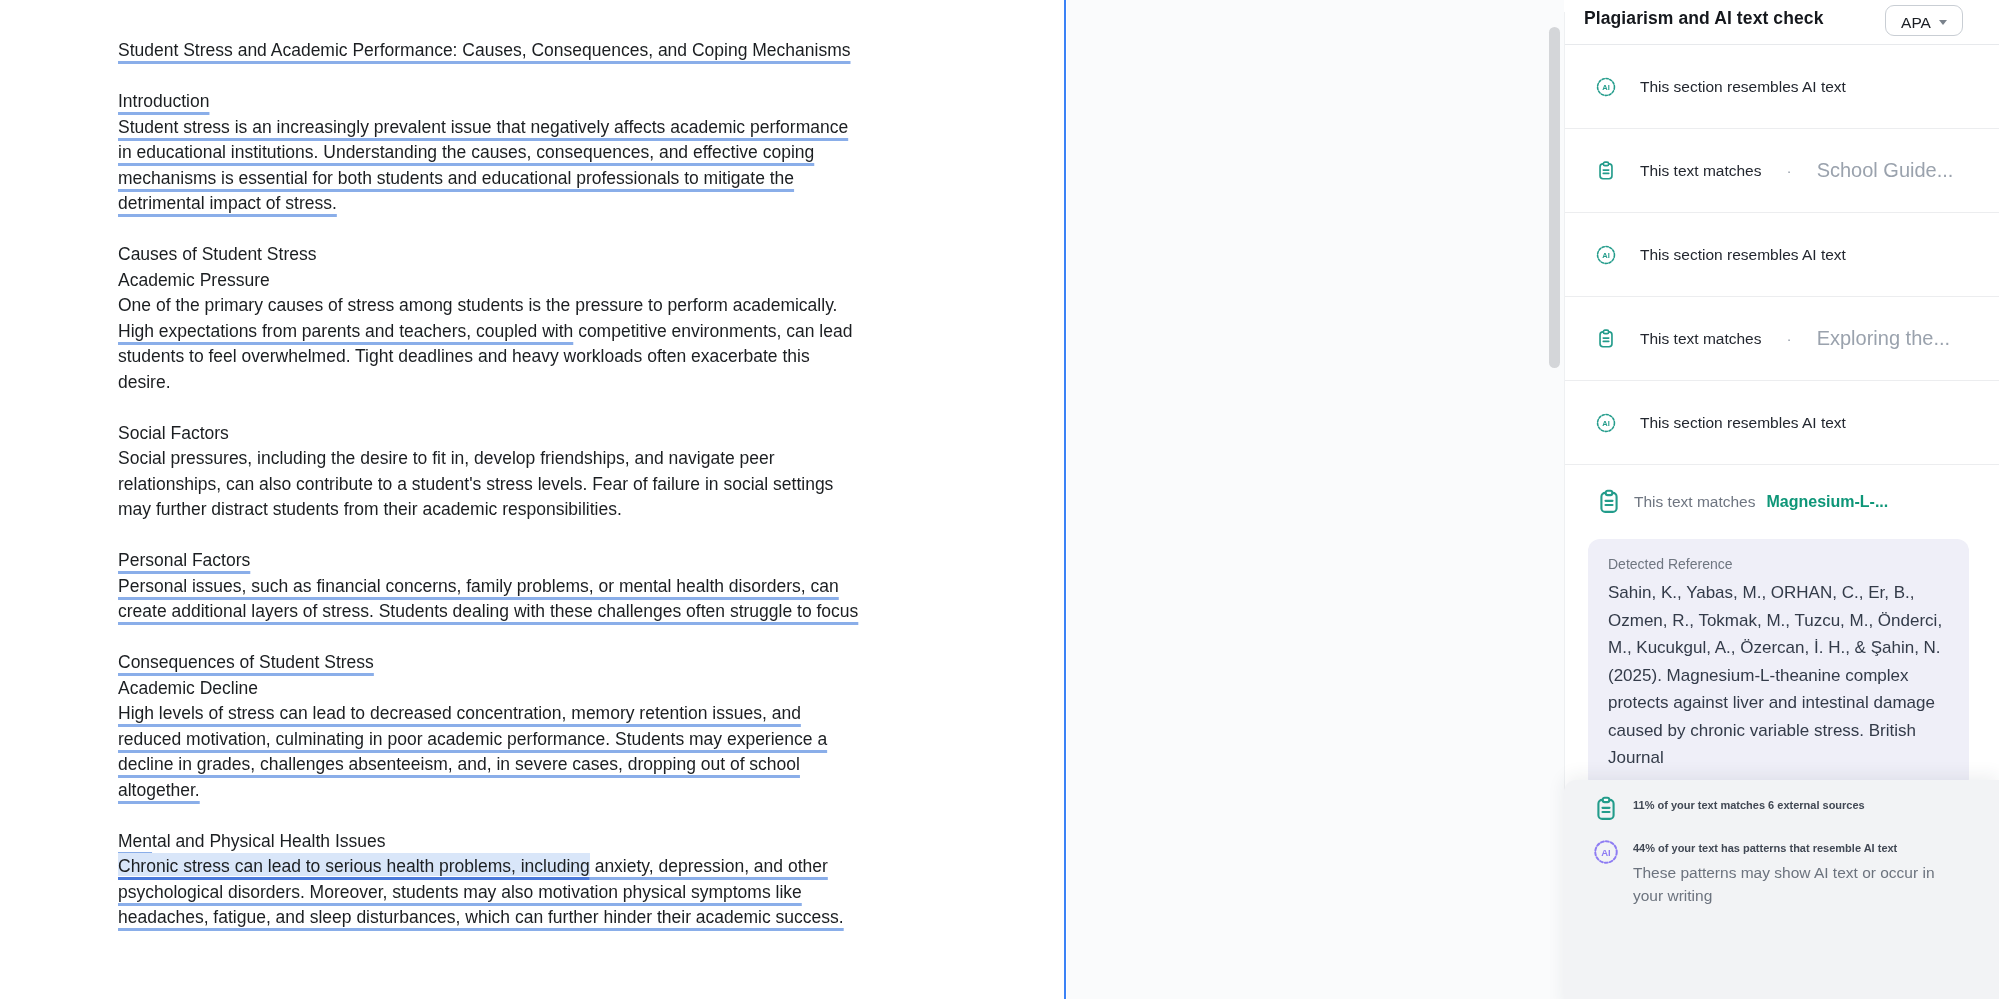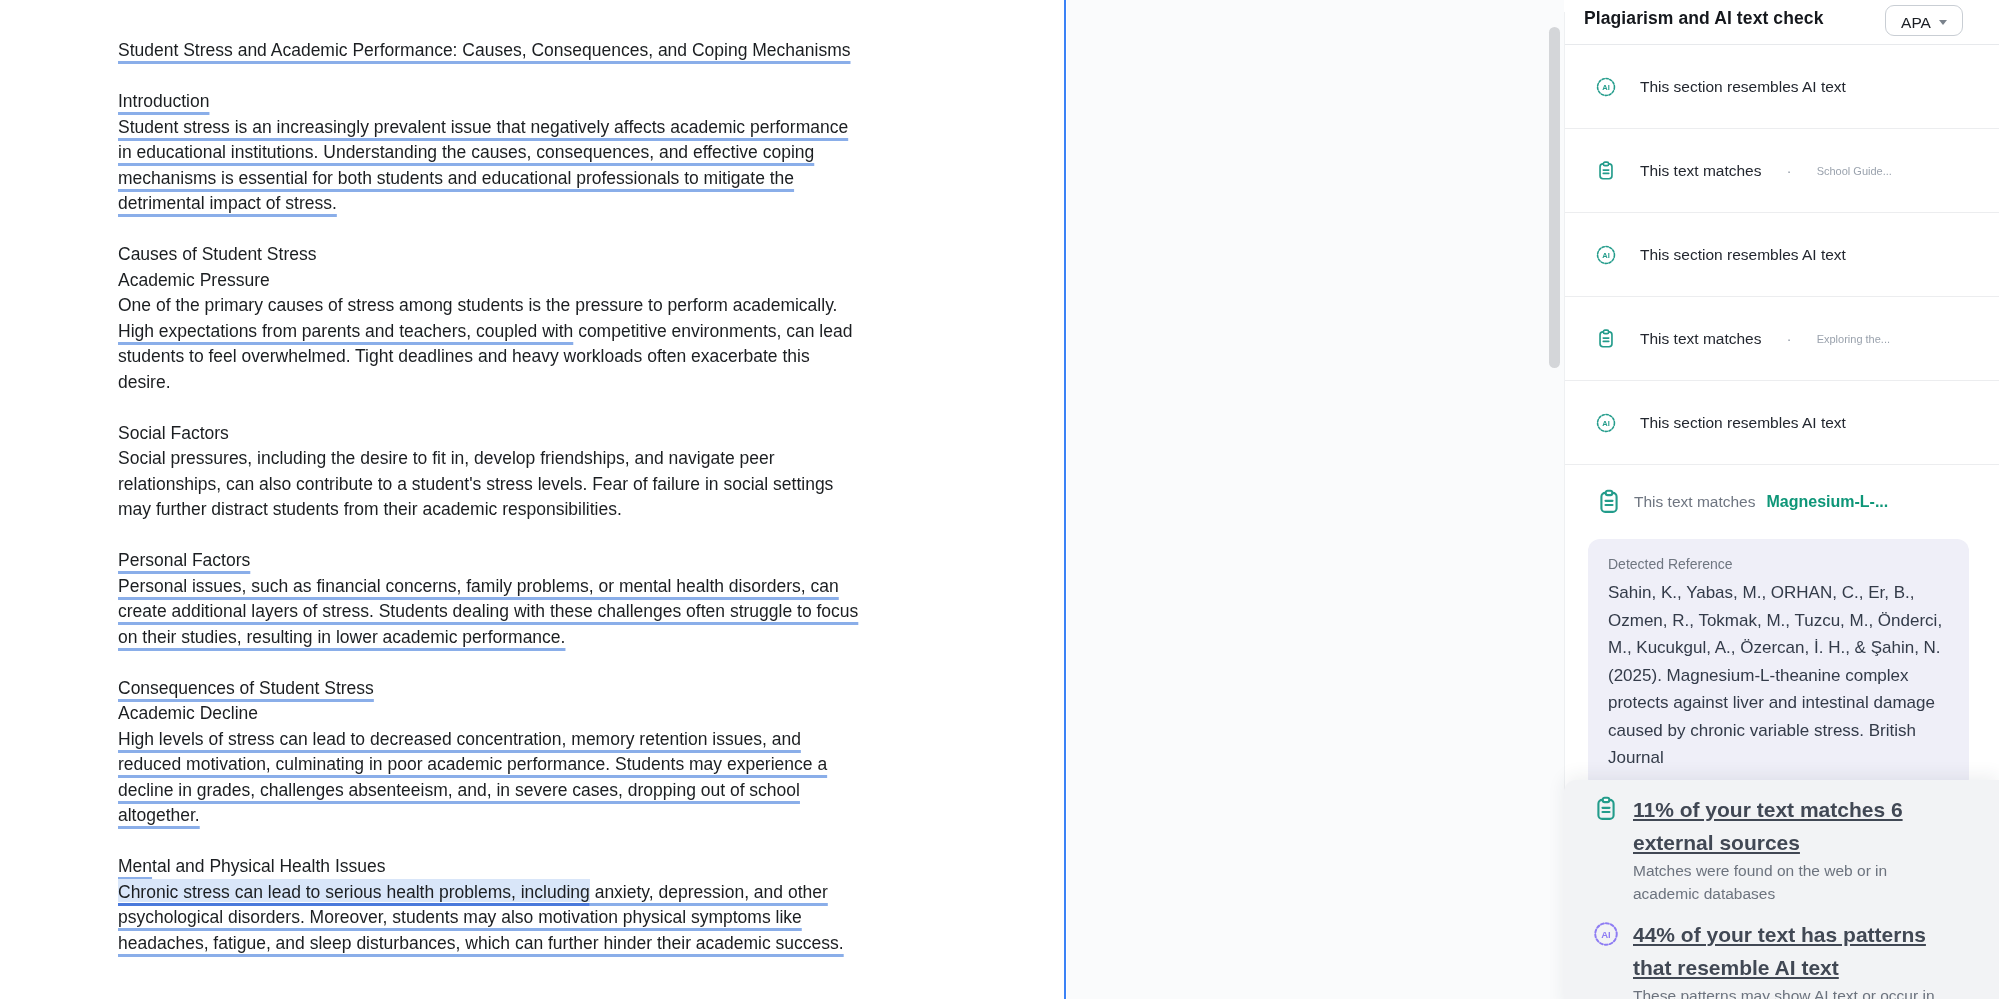--- a/index.html
+++ b/index.html
@@ -36,37 +36,37 @@
     font-family:inherit;padding-top:5px;}
   .chev{width:0;height:0;border-left:4.5px solid transparent;border-right:4.5px solid transparent;
     border-top:5.5px solid #7A828C;}
 
   .items{}
   .item{display:flex;align-items:center;height:84px;padding-left:30px;gap:23px;cursor:pointer;}
   .item.bordered{border-bottom:1px solid #ECEDEF;}
   .item.active{height:74px;gap:11px;}
   .item-label{font-size:15.5px;color:#23272F;white-space:nowrap;}
   .item-sep{color:#9AA2AD;font-size:15.5px;margin:0 2px;}
-  .item-src{color:#9AA2AD;font-size:11px;white-space:nowrap;}
+  .item-src{color:#9AA2AD;font-size:20px;white-space:nowrap;}
   .item.active .item-label{color:#6E7580;}
   .item-src-active{color:var(--accent-green,#0E9678);font-weight:700;font-size:16px;white-space:nowrap;}
   .icon{flex:0 0 auto;display:flex;align-items:center;justify-content:center;}
 
   .ref-card{margin-left:23px;width:381px;background:var(--card-bg,#EFEFF8);border-radius:12px;
     padding:17px 20px 18px 20px;cursor:pointer;}
   .ref-label{font-size:14px;color:#6F7680;margin-bottom:7px;}
   .ref-citation{font-size:17px;line-height:27.5px;color:#333B49;width:341px;}
 
   .summary-popup{position:absolute;left:-1px;top:768px;right:0;bottom:0;background:#F2F3F5;
     border-top-left-radius:12px;box-shadow:0 -4px 18px rgba(40,45,60,.08);z-index:5;
     padding:13px 0 0 28px;}
   .sum-row{display:flex;gap:13px;margin-bottom:13px;}
   .sum-icon{flex:0 0 28px;padding-top:2px;display:flex;justify-content:center;align-items:flex-start;}
   .sum-text{width:324px;}
-  .sum-title{font-size:21px;line-height:33px;font-weight:700;color:#41485′4;color:#414854;text-decoration:underline;}
+  .sum-title{font-size:11px;line-height:25px;font-weight:700;color:#41485′4;color:#414854;}
   .sum-desc{font-size:15.5px;line-height:23px;color:#6C737E;}
 </style>
 </head>
 <body>
 
 <div class="doc-area">
   <div class="doc-content" id="doc">
       <div class="line"><span class="u">Student Stress and Academic Performance: Causes, Consequences, and Coping Mechanisms</span></div>
       <div class="line gap"></div>
       <div class="line"><span class="u">Introduction</span></div>
@@ -83,21 +83,20 @@
       <div class="line"><span>desire.</span></div>
       <div class="line gap"></div>
       <div class="line"><span>Social Factors</span></div>
       <div class="line"><span>Social pressures, including the desire to fit in, develop friendships, and navigate peer</span></div>
       <div class="line"><span>relationships, can also contribute to a student's stress levels. Fear of failure in social settings</span></div>
       <div class="line"><span>may further distract students from their academic responsibilities.</span></div>
       <div class="line gap"></div>
       <div class="line"><span class="u">Personal Factors</span></div>
       <div class="line"><span class="u">Personal issues, such as financial concerns, family problems, or mental health disorders, can</span></div>
       <div class="line"><span class="u">create additional layers of stress. Students dealing with these challenges often struggle to focus</span></div>
-      <div class="line"><span class="u">on their studies, resulting in lower academic performance.</span></div>
       <div class="line gap"></div>
       <div class="line"><span class="u">Consequences of Student Stress</span></div>
       <div class="line"><span>Academic Decline</span></div>
       <div class="line"><span class="u">High levels of stress can lead to decreased concentration, memory retention issues, and</span></div>
       <div class="line"><span class="u">reduced motivation, culminating in poor academic performance. Students may experience a</span></div>
       <div class="line"><span class="u">decline in grades, challenges absenteeism, and, in severe cases, dropping out of school</span></div>
       <div class="line"><span class="u">altogether.</span></div>
       <div class="line gap"></div>
       <div class="line"><span class="u">Men</span><span>tal and Physical Health Issues</span></div>
       <div class="line"><span class="hl">Chronic stress can lead to serious health problems, including</span><span class="u"> anxiety, depression, and other</span></div>
@@ -196,21 +195,20 @@
         <span class="sum-icon">
           <svg width="28" height="28" viewBox="0 0 24 24" fill="none" stroke="#239C8B" stroke-width="1.8" stroke-linecap="round" stroke-linejoin="round">
     <rect x="5.5" y="4.2" width="13" height="16.3" rx="3.2"></rect>
     <rect x="9.2" y="2.3" width="5.6" height="3.8" rx="1.6" fill="#ffffff"></rect>
     <line x1="9" y1="11" x2="15" y2="11"></line>
             <line x1="9" y1="14.6" x2="15" y2="14.6"></line>
           </svg>
         </span>
         <div class="sum-text">
           <div class="sum-title">11% of your text matches 6 external sources</div>
-          <div class="sum-desc">Matches were found on the web or in academic databases</div>
         </div>
       </div>
       <div class="sum-row">
         <span class="sum-icon">
           <svg width="28" height="28" viewBox="0 0 24 24">
     <circle cx="12" cy="12" r="9.2" fill="none" stroke="#8E7CF3" stroke-width="1.7" stroke-dasharray="2.5 1.8" stroke-linecap="round"></circle>
     <text x="12" y="15" text-anchor="middle" font-size="8.2" font-weight="bold" fill="#8E7CF3" font-family="Liberation Sans,sans-serif">AI</text>
           </svg>
         </span>
         <div class="sum-text">

